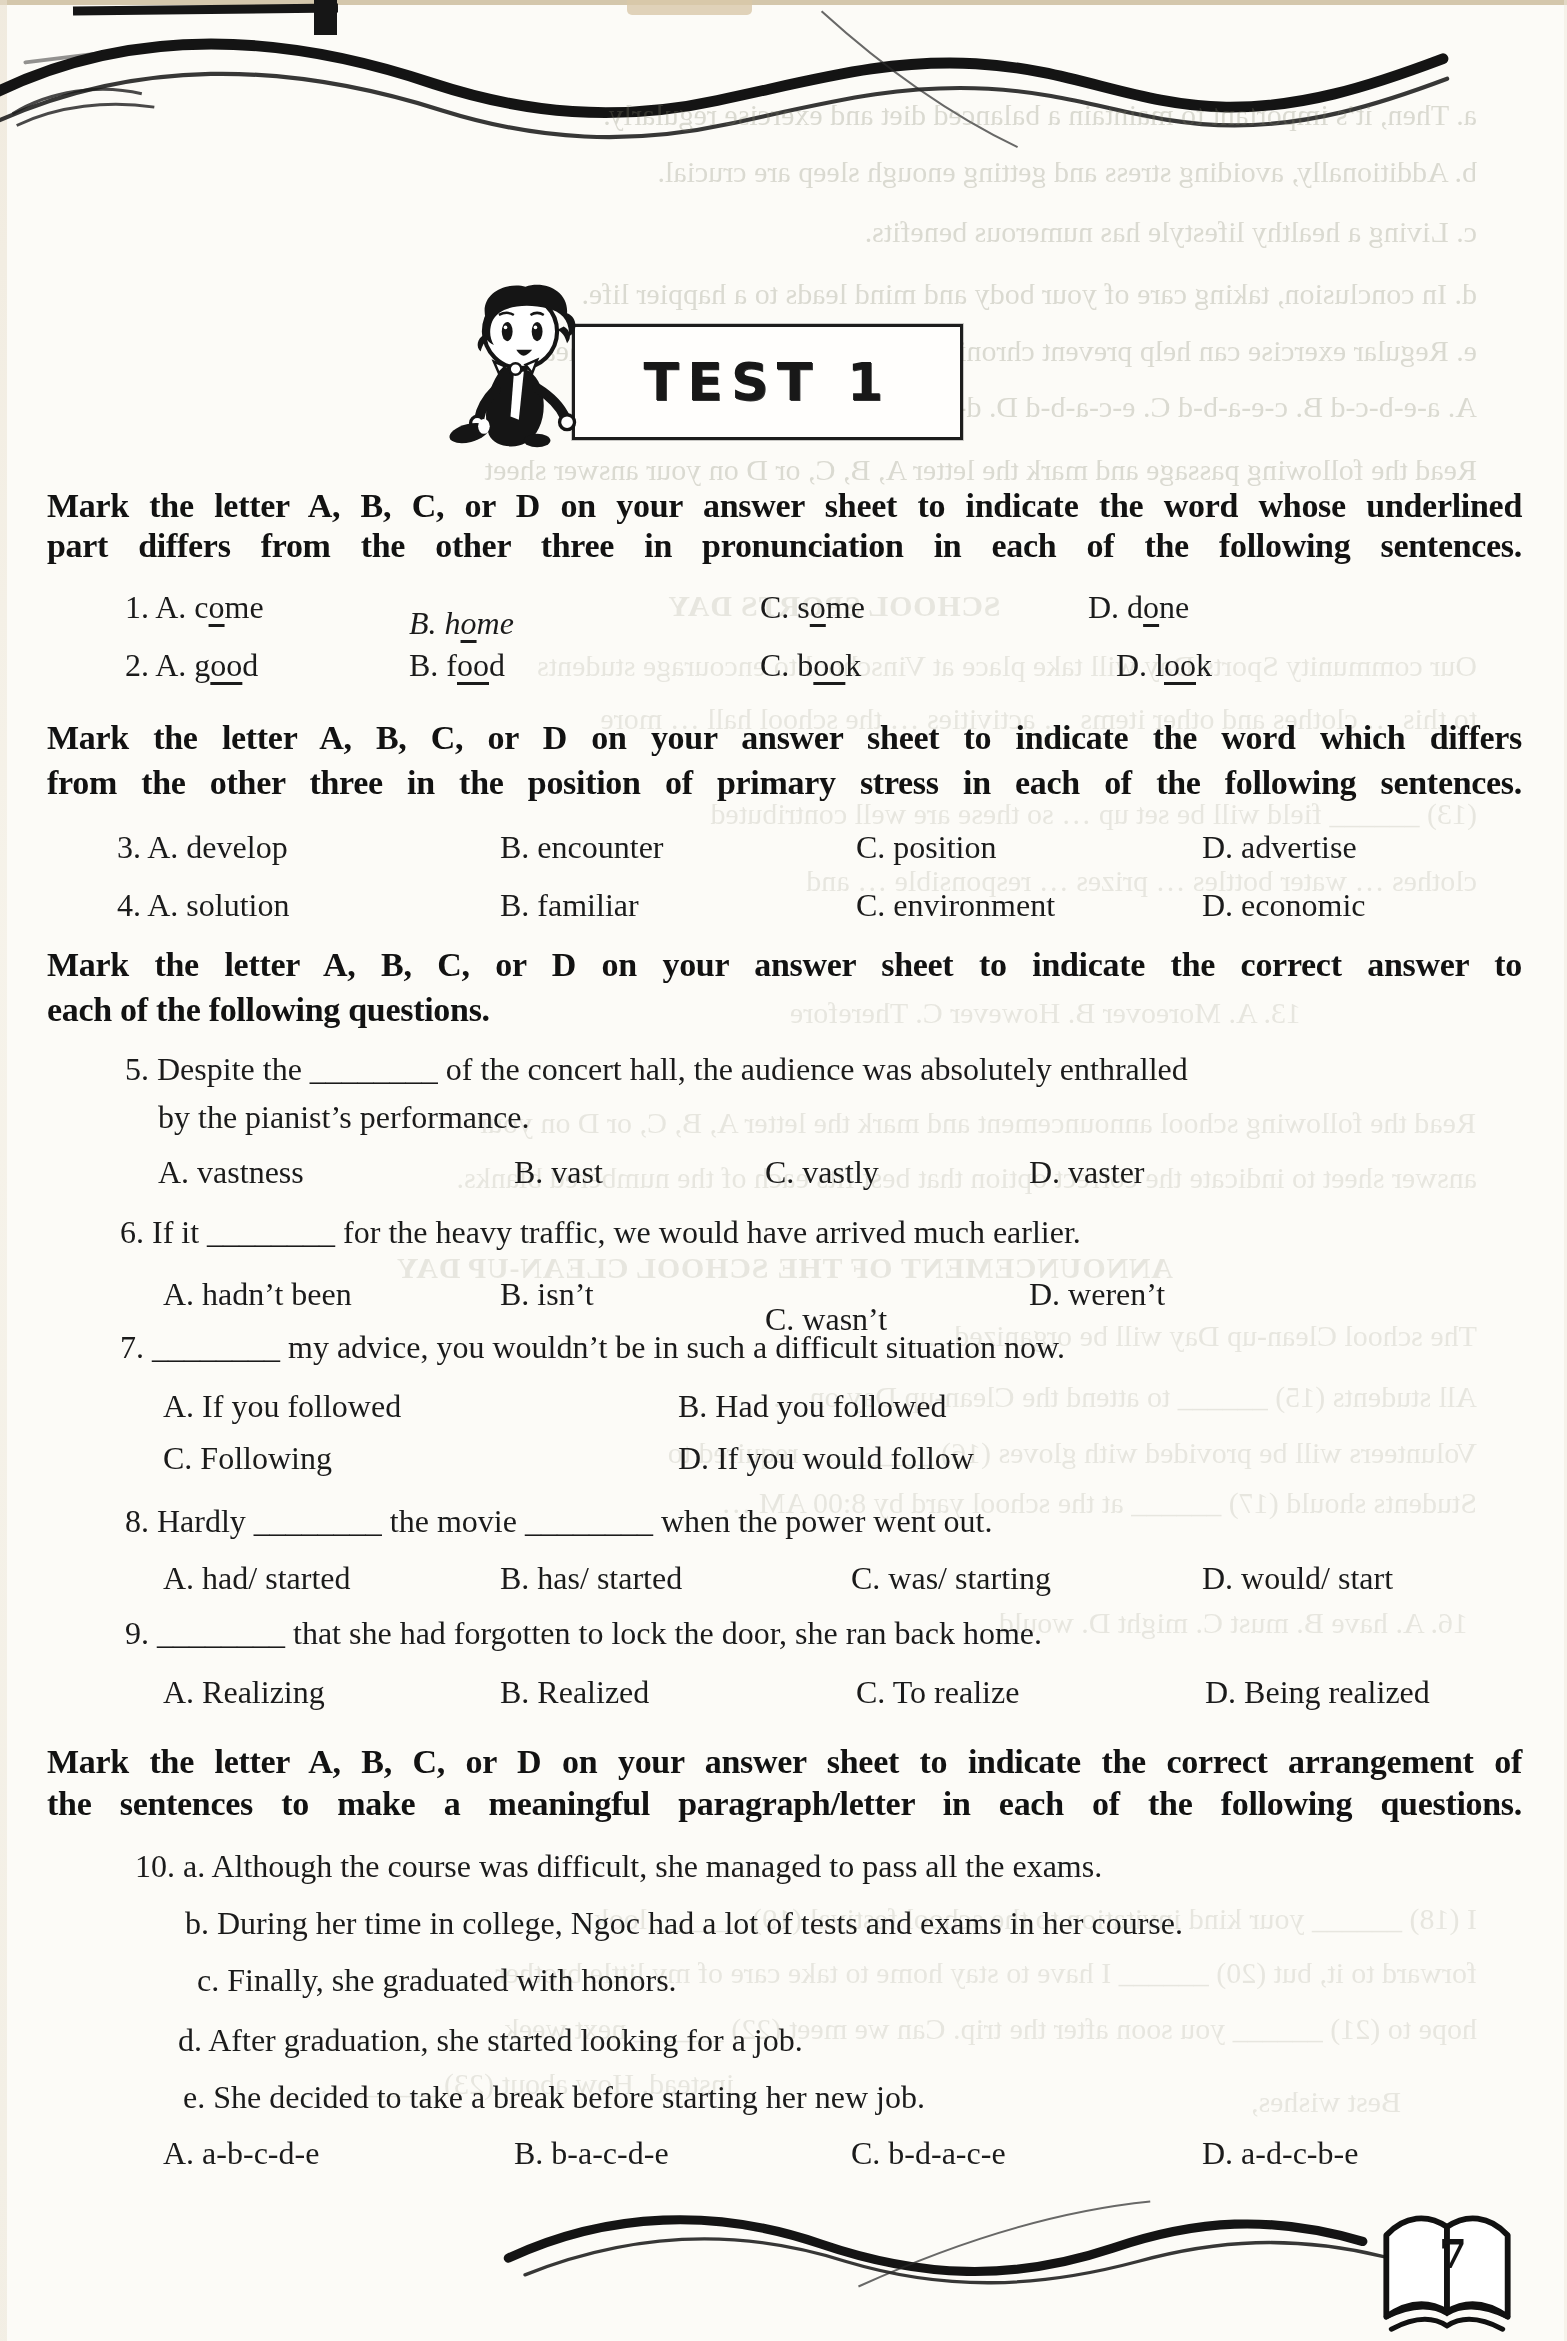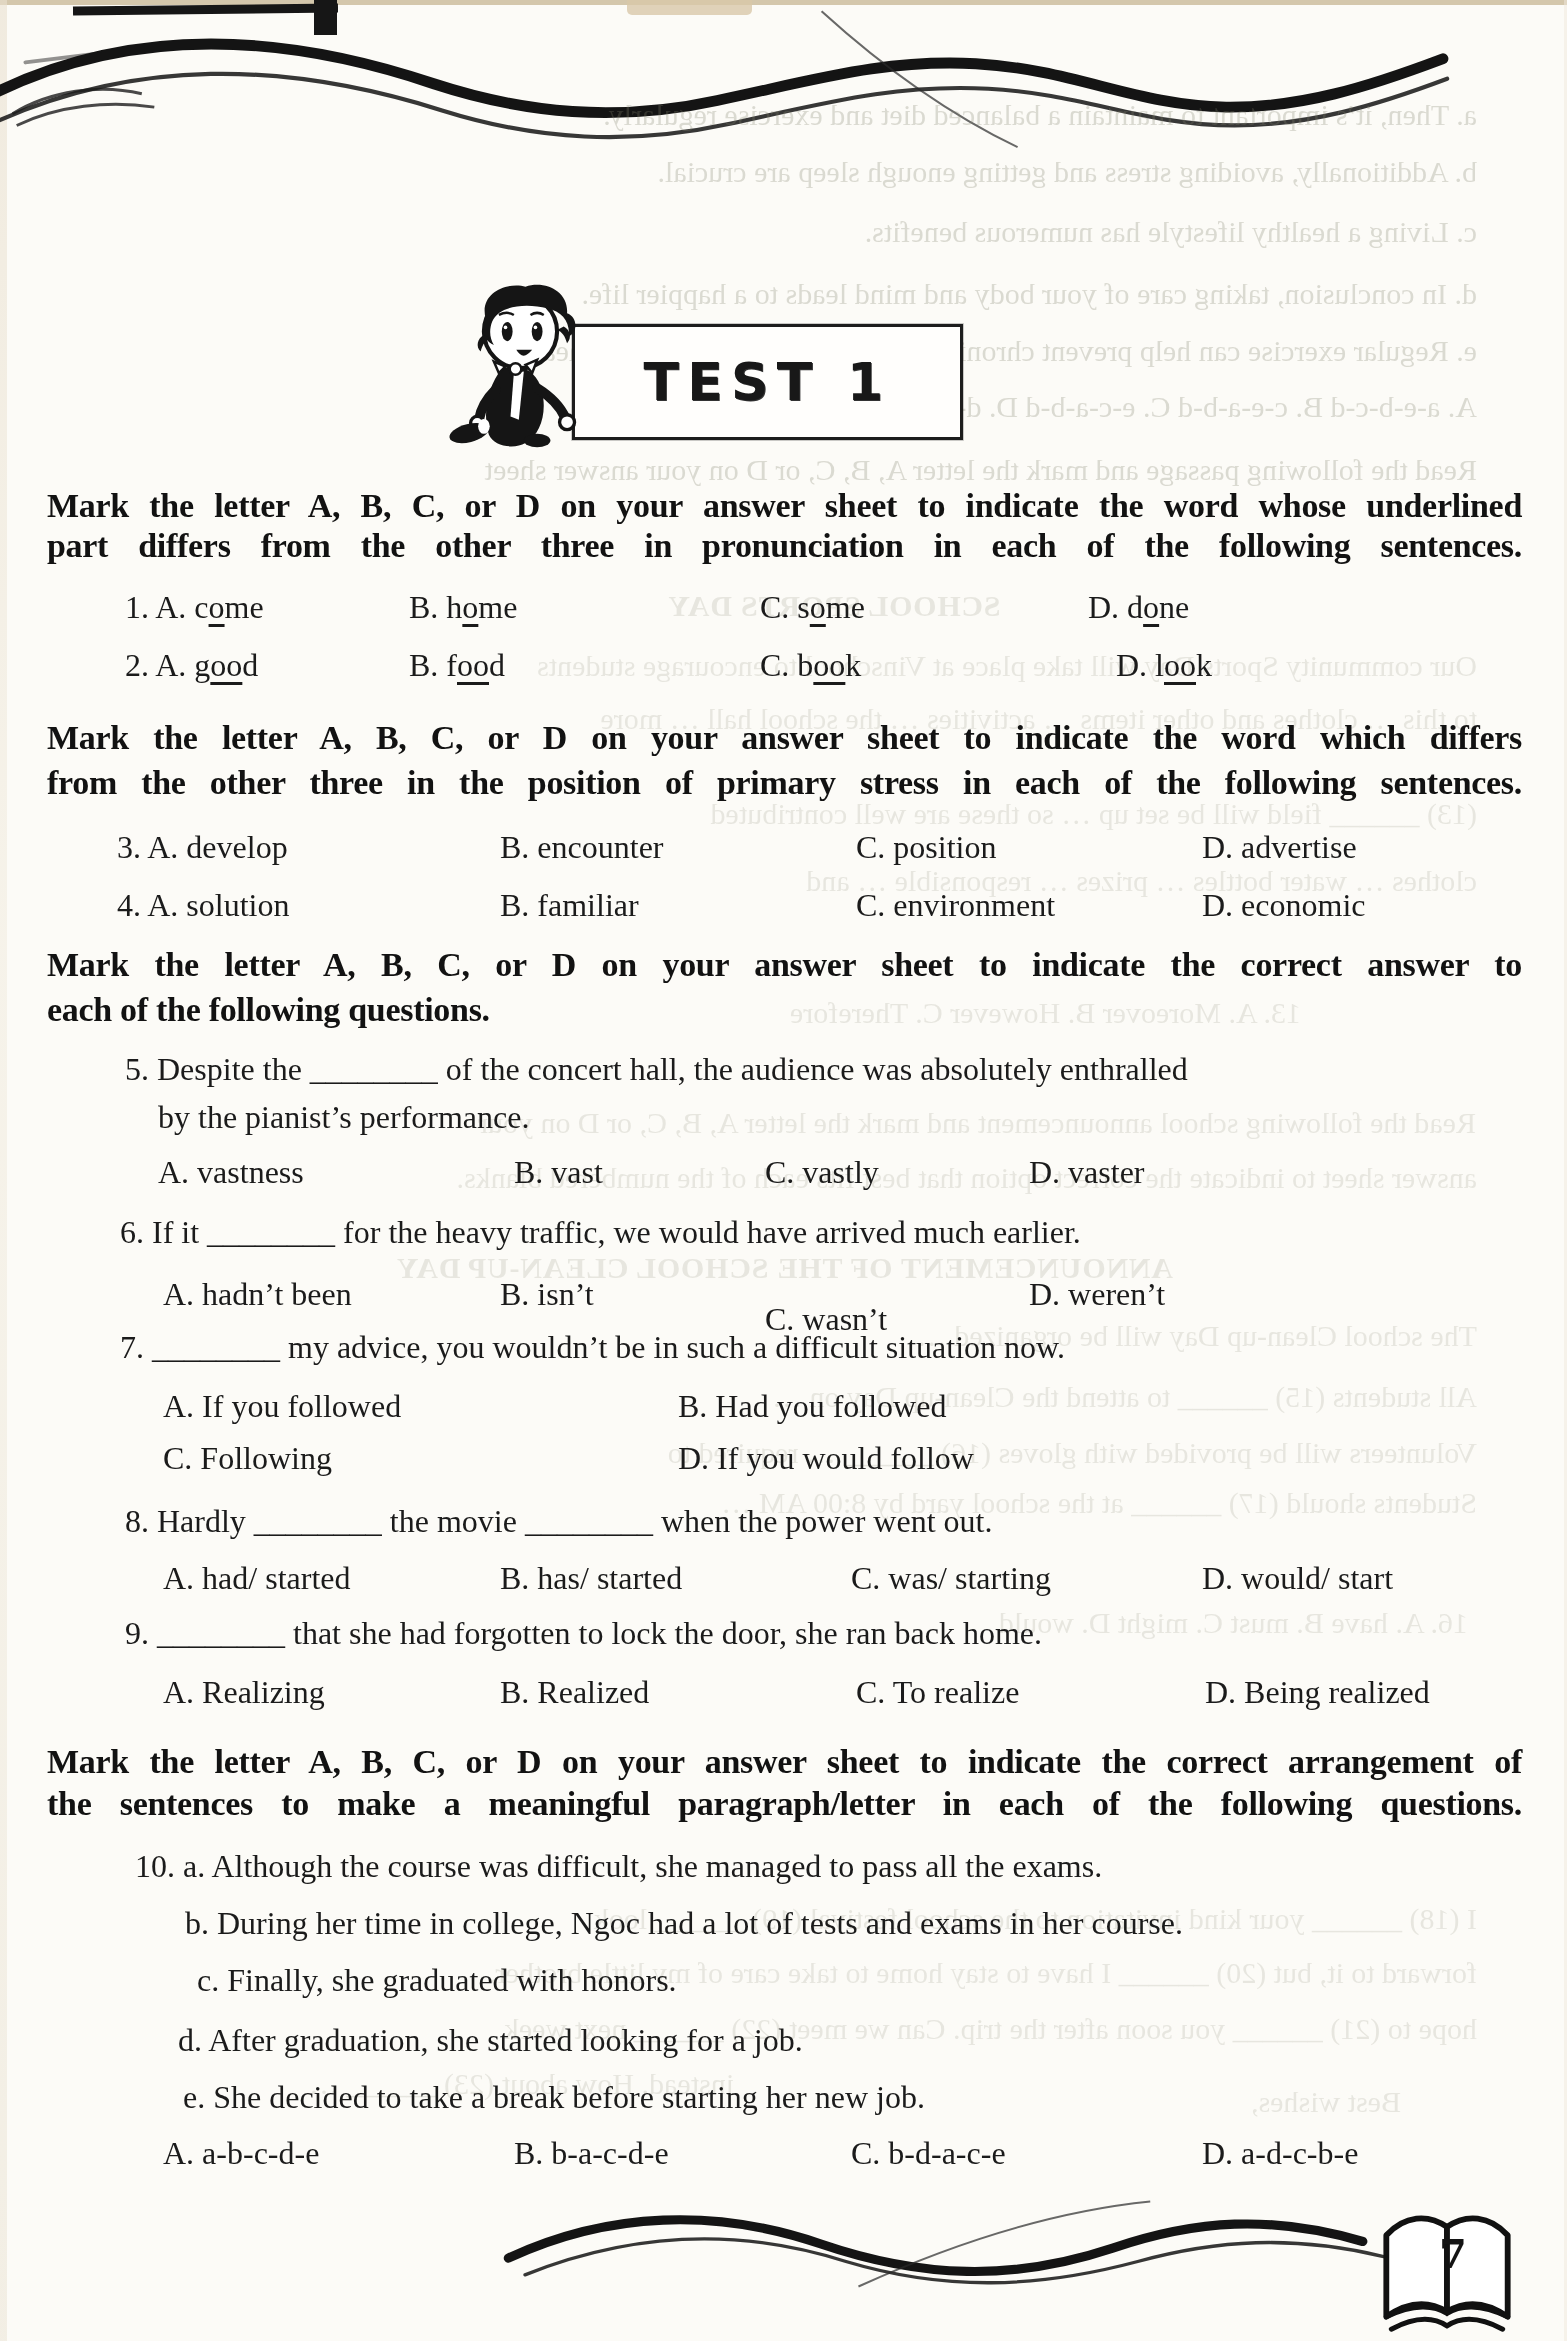--- a/index.html
+++ b/index.html
@@ -131,21 +131,21 @@
     <circle cx="40" cy="172" r="8" fill="#ffffff" stroke="#151515" stroke-width="4"></circle>
     <ellipse cx="30" cy="184" rx="24" ry="11" fill="#151515" transform="rotate(-14 30 184)"></ellipse>
     <ellipse cx="48" cy="176" rx="7" ry="9" fill="#ffffff"></ellipse>
     <ellipse cx="112" cy="193" rx="16" ry="8" fill="#151515"></ellipse>
   </svg>
 
   <div class="instr" style="top:487px;">Mark the letter A, B, C, or D on your answer sheet to indicate the word whose underlined</div>
   <div class="instr" style="top:527px;">part differs from the other three in pronunciation in each of the following sentences.</div>
 
   <div class="bl" style="left:125px;top:589px;"><span>1. A. c</span><span class="ul">o</span><span>me</span></div>
-  <div class="bl" style="left:409px;top:589px;"><span>B. h</span><span class="ul">o</span><span>me</span></div>
+  <div class="bl" style="left:409px;top:605px;font-style:italic;"><span>B. h</span><span class="ul">o</span><span>me</span></div>
   <div class="bl" style="left:760px;top:589px;"><span>C. s</span><span class="ul">o</span><span>me</span></div>
   <div class="bl" style="left:1088px;top:589px;"><span>D. d</span><span class="ul">o</span><span>ne</span></div>
 
   <div class="bl" style="left:125px;top:647px;"><span>2. A. g</span><span class="ul">oo</span><span>d</span></div>
   <div class="bl" style="left:409px;top:647px;"><span>B. f</span><span class="ul">oo</span><span>d</span></div>
   <div class="bl" style="left:760px;top:647px;"><span>C. b</span><span class="ul">oo</span><span>k</span></div>
   <div class="bl" style="left:1116px;top:647px;"><span>D. l</span><span class="ul">oo</span><span>k</span></div>
 
   <div class="instr" style="top:719px;">Mark the letter A, B, C, or D on your answer sheet to indicate the word which differs</div>
   <div class="instr" style="top:764px;">from the other three in the position of primary stress in each of the following sentences.</div>

